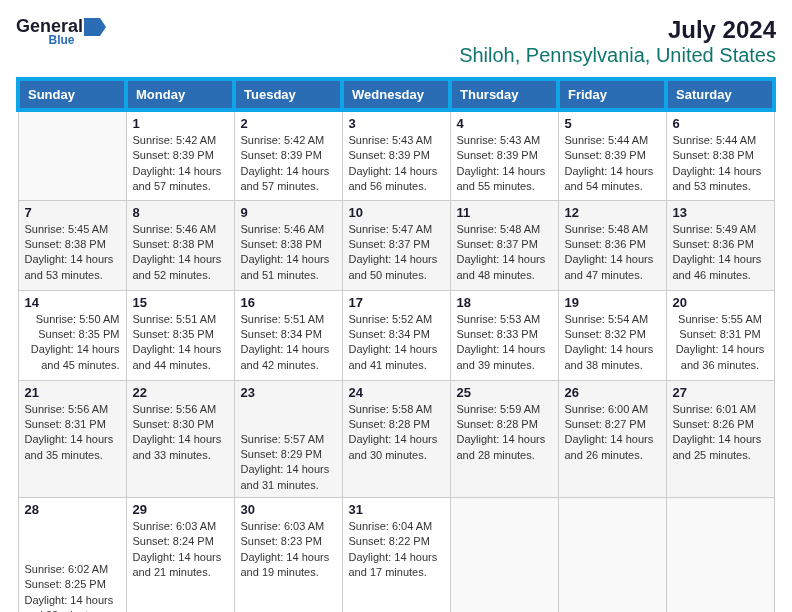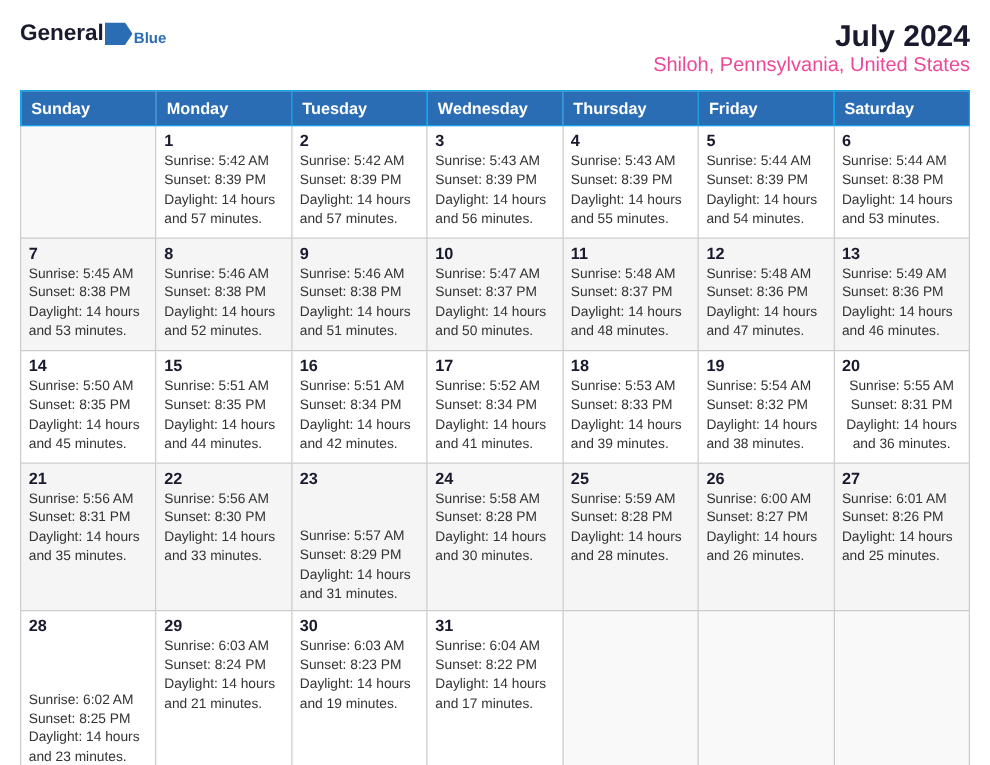--- a/index.html
+++ b/index.html
@@ -11,48 +11,48 @@
       padding: 16px;
     }
     .header-area {
       display: flex;
       justify-content: space-between;
       align-items: flex-start;
       margin-bottom: 10px;
     }
     .logo {
       display: flex;
-      flex-direction: row;
-      align-items: flex-end;
+      flex-direction: column;
+      align-items: center;
     }
     .title-area {
       text-align: right;
     }
     .month-title {
       font-size: 24px;
       font-weight: bold;
       color: #1a1a2e;
     }
     .location-title {
-      font-size: 16px;
-      color: #ec4899;
+      font-size: 20px;
+      color: #0f766e;
     }
     .calendar {
       width: 100%;
       border-collapse: collapse;
       font-size: 11px;
     }
     .calendar thead th {
       background: #2a6db5;
       color: #fff;
       text-align: left;
       padding: 6px 8px;
       font-size: 13px;
       font-weight: bold;
-      border: 1px solid #0ea5e9;
+      border: 4px solid #0ea5e9;
     }
     .calendar tbody td {
       border: 1px solid #ccc;
       vertical-align: top;
       padding: 4px 6px;
       width: 108px;
       height: 90px;
       background: #fff;
     }
     .calendar tbody tr:nth-child(even) td {
@@ -198,21 +198,21 @@
           <span class="day-number">13</span>
           <div class="day-info" style="white-space: pre-line;">Sunrise: 5:49 AM
 Sunset: 8:36 PM
 Daylight: 14 hours
 and 46 minutes.</div>
         </td>
       </tr>
       <tr>
         <td>
           <span class="day-number">14</span>
-          <div class="day-info" style="white-space: pre-line;">Sunrise: 5:50 AM
+          <div class="day-info" style="white-space: pre-line; text-align: right;">Sunrise: 5:50 AM
 Sunset: 8:35 PM
 Daylight: 14 hours
 and 45 minutes.</div>
         </td>
         <td>
           <span class="day-number">15</span>
           <div class="day-info" style="white-space: pre-line;">Sunrise: 5:51 AM
 Sunset: 8:35 PM
 Daylight: 14 hours
 and 44 minutes.</div>

